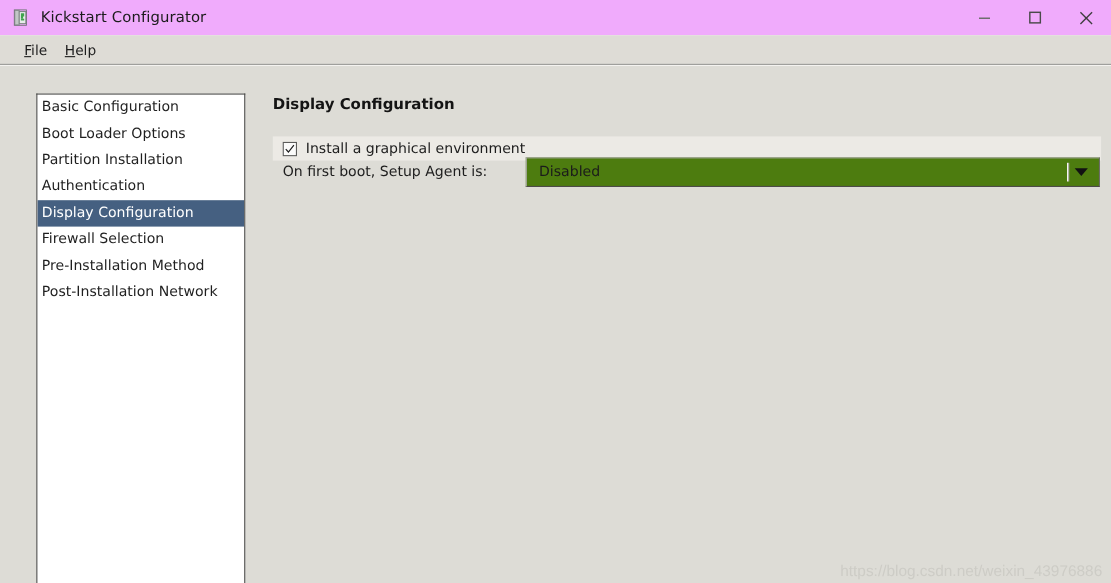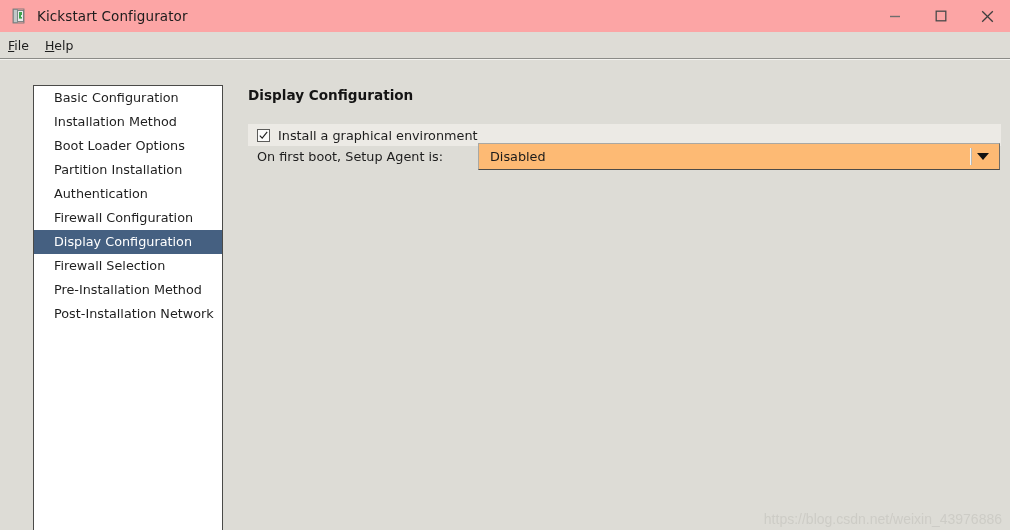--- a/index.html
+++ b/index.html
@@ -14,21 +14,21 @@
     overflow: hidden;
     -webkit-font-smoothing: antialiased;
   }
 
   
   .titlebar {
     position: absolute;
     left: 0; top: 0;
     width: 1010px;
     height: 32px;
-    background: #fca5a5;
+    background: #f0abfc;
     display: flex;
     align-items: center;
   }
   .title-icon {
     margin-left: 11px;
     width: 16px;
     height: 16px;
     position: relative;
     flex: 0 0 auto;
   }
@@ -64,21 +64,21 @@
     display: flex;
     align-items: center;
     box-sizing: border-box;
   }
   .menu-item {
     font-size: 12.5px;
     color: #1d1d1d;
     padding: 2px 8px;
     white-space: nowrap;
   }
-  .menu-item:first-child { }
+  .menu-item:first-child { margin-left: 14px; }
   .menu-item .mn { text-decoration: underline; }
   .menubar-sep {
     position: absolute;
     left: 0; top: 58px;
     width: 1010px;
     height: 1px;
     background: #8b8b87;
   }
   .menubar-sep2 {
     position: absolute;
@@ -105,21 +105,21 @@
     height: 445px;
     background: #ffffff;
     border: 1px solid #4a4a48;
     border-bottom: none;
     box-sizing: border-box;
     overflow: hidden;
   }
   .side-item {
     height: 24px;
     line-height: 24px;
-    padding-left: 20px;
+    padding-left: 4px;
     font-size: 12.8px;
     color: #1f1f1f;
     white-space: nowrap;
     box-sizing: border-box;
   }
   .side-item.selected {
     background: #456081;
     color: #ffffff;
   }
 
@@ -183,21 +183,21 @@
     font-size: 12.8px;
     color: #1d1d1d;
     white-space: nowrap;
     text-align: center;
   }
   .combo {
     position: absolute;
     left: 230px; top: 0;
     width: 522px;
     height: 27px;
-    background: #fdba74;
+    background: #4d7c0f;
     border: 1px solid #a9a8a3;
     border-right-color: #6d6c68;
     border-bottom-color: #4c4b48;
     box-sizing: border-box;
     display: flex;
     align-items: center;
   }
   .combo-value {
     margin-left: 11px;
     font-size: 12.8px;
@@ -288,25 +288,23 @@
   <div class="menu-item"><span class="mn">F</span><span>ile</span></div>
   <div class="menu-item"><span class="mn">H</span><span>elp</span></div>
 </div>
 <div class="menubar-sep"></div>
 <div class="menubar-sep2"></div>
 
 <div class="window-body">
 
   <div class="sidebar">
     <div class="side-item">Basic Configuration</div>
-    <div class="side-item">Installation Method</div>
     <div class="side-item">Boot Loader Options</div>
     <div class="side-item">Partition Installation</div>
     <div class="side-item">Authentication</div>
-    <div class="side-item">Firewall Configuration</div>
     <div class="side-item selected">Display Configuration</div>
     <div class="side-item">Firewall Selection</div>
     <div class="side-item">Pre-Installation Method</div>
     <div class="side-item">Post-Installation Network</div>
   </div>
 
   <div class="main">
     <div class="panel-title">Display Configuration</div>
 
     <div class="check-row">

